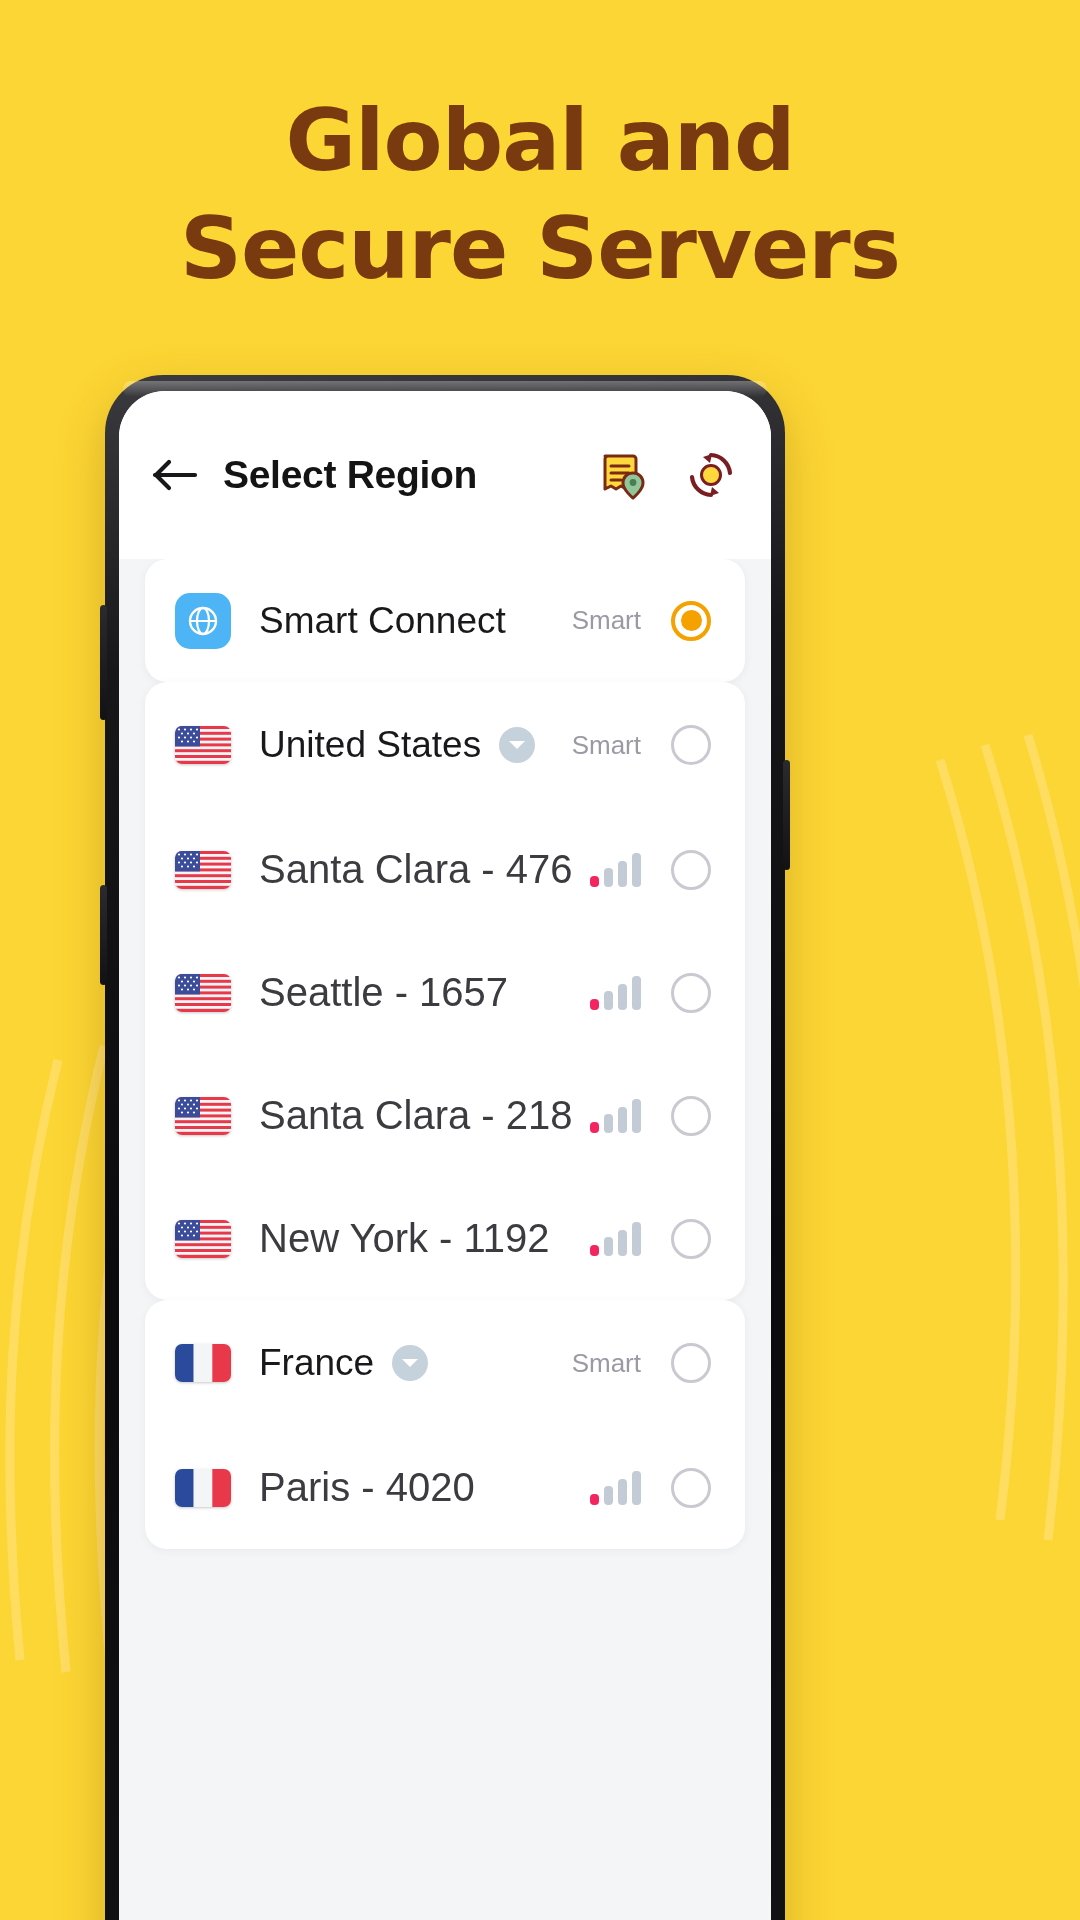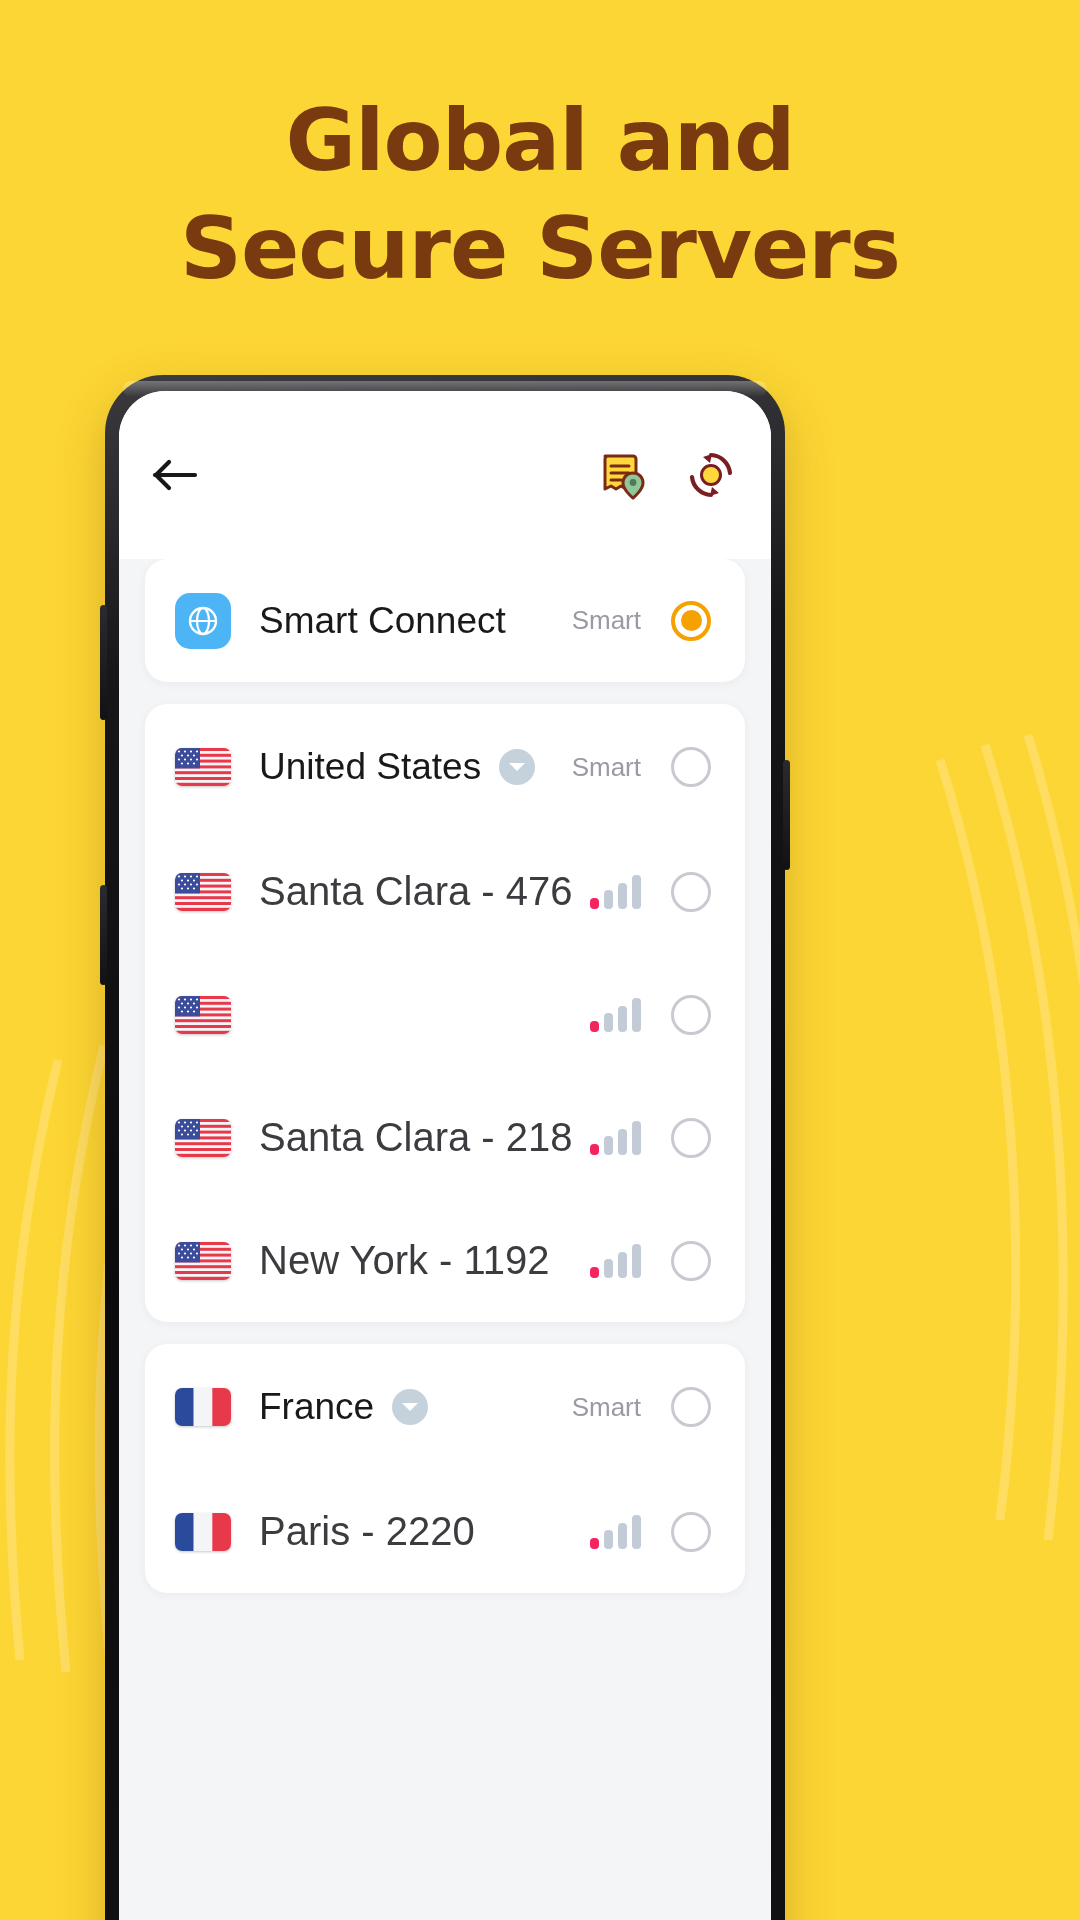--- a/index.html
+++ b/index.html
@@ -97,21 +97,20 @@
   
   .list {
     background: #F4F5F7;
     padding: 0 26px 0 26px;
     height: calc(100% - 168px);
     overflow: hidden;
   }
   .card {
     background: #FFFFFF;
     border-radius: 22px;
-    margin-bottom: 22px;
     box-shadow: 0 2px 10px rgba(30,30,50,.05);
     overflow: hidden;
   }
 
   .row {
     display: flex; align-items: center;
     height: 123px;
     padding: 0 34px 0 30px;
   }
   .row.country { height: 126px; }
@@ -221,20 +220,21 @@
   <div class="screen">
 
     <div class="appbar">
       <div class="back-arrow">
         <svg width="46" height="36" viewBox="0 0 46 36">
           <path d="M3 18 H43" stroke="#18181B" stroke-width="4.2" stroke-linecap="round" fill="none"></path>
           <path d="M17 5 L4 18 L17 31" stroke="#18181B" stroke-width="4.2" stroke-linecap="round" stroke-linejoin="round" fill="none"></path>
         </svg>
       </div>
 
+      <div class="appbar-title">Select Region</div>
 
       <div class="appbar-actions">
 
         <div class="appbar-icon">
           <svg viewBox="0 0 52 52" width="52" height="52">
             <path d="M8 7 h28 a3 3 0 0 1 3 3 v30 l-5 -3 -5 3 -5 -3 -5 3 -5 -3 -6 3 v-30 a3 3 0 0 1 3 -3 z" fill="#FFD93B" stroke="#7A2A14" stroke-width="3" stroke-linejoin="round"></path>
             <path d="M14 17 h18 M14 24 h18 M14 31 h10" stroke="#7A2A14" stroke-width="3" stroke-linecap="round" fill="none"></path>
             <path d="M36 24 c6 0 10 4.4 10 10 c0 7 -10 15 -10 15 s-10 -8 -10 -15 c0 -5.6 4 -10 10 -10 z" fill="#8FC79A" stroke="#7A2A14" stroke-width="3" stroke-linejoin="round"></path>
             <circle cx="36" cy="33.5" r="3.4" fill="#4D7B53"></circle>
           </svg>
@@ -387,20 +387,21 @@
                   <circle cx="4" cy="11.5" r="1.1"></circle>
                   <circle cx="10" cy="11.5" r="1.1"></circle>
                   <circle cx="16" cy="11.5" r="1.1"></circle>
                   <circle cx="22" cy="11.5" r="1.1"></circle>
                   <circle cx="7" cy="15.5" r="1.1"></circle>
                   <circle cx="13" cy="15.5" r="1.1"></circle>
                   <circle cx="19" cy="15.5" r="1.1"></circle>
                 </g>
             </svg>
           </div>
+          <div class="row-label">Seattle - 1657</div>
           <div class="row-right">
             <span class="signal">
                 <i></i>
                 <i></i>
                 <i></i>
                 <i></i>
               </span>
             <span class="radio"></span>
           </div>
         </div>
@@ -520,21 +521,21 @@
 
 
         <div class="row">
           <div class="flag">
             <svg viewBox="0 0 56 38" preserveAspectRatio="none">
               <rect x="0" width="18.7" height="38" fill="#2A4A9B"></rect>
                 <rect x="18.7" width="18.6" height="38" fill="#F4F5F7"></rect>
                 <rect x="37.3" width="18.7" height="38" fill="#E8394A"></rect>
             </svg>
           </div>
-          <div class="row-label">Paris - 2220</div>
+          <div class="row-label">Paris - 4020</div>
           <div class="row-right">
             <span class="signal">
                 <i></i>
                 <i></i>
                 <i></i>
                 <i></i>
               </span>
             <span class="radio"></span>
           </div>
         </div>

